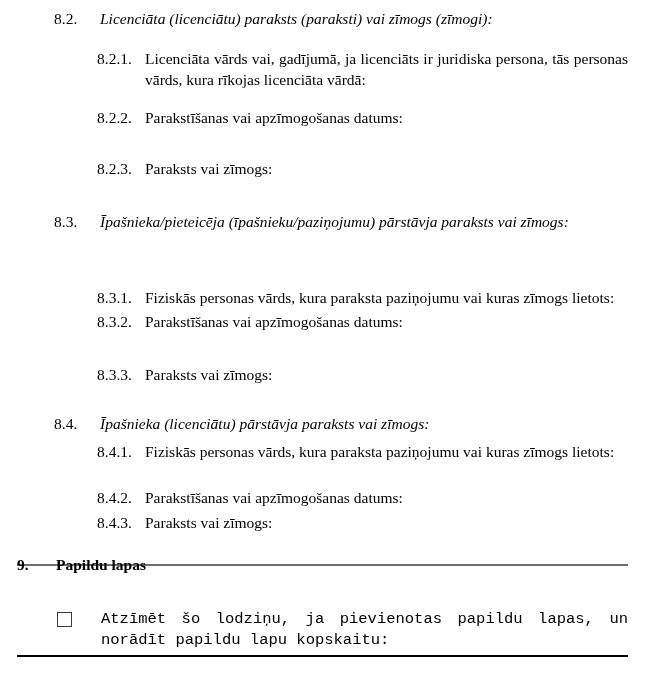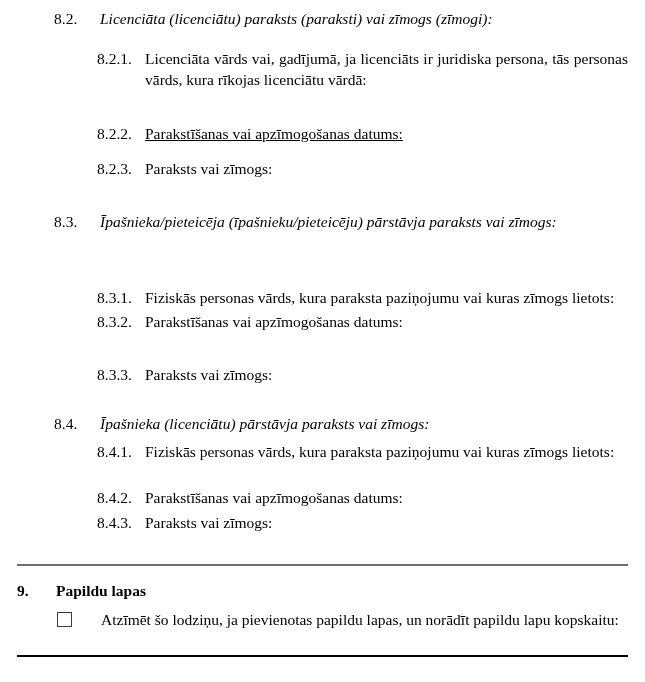--- a/index.html
+++ b/index.html
@@ -79,36 +79,37 @@
   .rule-bottom {
     top: 655px;
     height: 0;
     border-top: 2px solid #000000;
   }
 
   
   .section-head {
     position: absolute;
     left: 17px;
-    top: 580px;
+    top: 554px;
     font-size: 15.5px;
     line-height: 21px;
     font-weight: bold;
     white-space: nowrap;
   }
   .section-head .sh-num {
     display: inline-block;
     width: 39px;
   }
 
   .checkbox-row {
     position: absolute;
     left: 57px;
     top: 609px;
     width: 571px;
+    font-family: Liberation Mono, monospace;
   }
   .checkbox {
     position: absolute;
     left: 0;
     top: 3px;
     width: 15px;
     height: 15px;
     border: 1.6px solid #3a3a3a;
     background: #ffffff;
     box-sizing: border-box;
@@ -126,36 +127,36 @@
 
 <div class="page">
 
   <div class="clause lvl1" style="top:8px;">
     <span class="num">8.2.</span>
     <div class="body nowrap">Licenciāta (licenciātu) paraksts (paraksti) vai zīmogs (zīmogi):</div>
   </div>
 
   <div class="clause lvl2" style="top:48px;">
     <span class="num">8.2.1.</span>
-    <div class="body">Licenciāta vārds vai, gadījumā, ja licenciāts ir juridiska persona, tās personas vārds, kura rīkojas licenciātu vārdā:</div>
-  </div>
-
-  <div class="clause lvl2" style="top:123px;text-decoration:underline;">
+    <div class="body">Licenciāta vārds vai, gadījumā, ja licenciāts ir juridiska persona, tās personas vārds, kura rīkojas licenciāta vārdā:</div>
+  </div>
+
+  <div class="clause lvl2" style="top:107px;">
     <span class="num">8.2.2.</span>
     <div class="body nowrap">Parakstīšanas vai apzīmogošanas datums:</div>
   </div>
 
   <div class="clause lvl2" style="top:158px;">
     <span class="num">8.2.3.</span>
     <div class="body nowrap">Paraksts vai zīmogs:</div>
   </div>
 
   <div class="clause lvl1" style="top:211px;">
     <span class="num">8.3.</span>
-    <div class="body nowrap">Īpašnieka/pieteicēja (īpašnieku/pieteicēju) pārstāvja paraksts vai zīmogs:</div>
+    <div class="body nowrap">Īpašnieka/pieteicēja (īpašnieku/paziņojumu) pārstāvja paraksts vai zīmogs:</div>
   </div>
 
   <div class="clause lvl2" style="top:239px;margin-top:48px;">
     <span class="num">8.3.1.</span>
     <div class="body">Fiziskās personas vārds, kura paraksta paziņojumu vai kuras zīmogs lietots:</div>
   </div>
 
   <div class="clause lvl2" style="top:311px;">
     <span class="num">8.3.2.</span>
     <div class="body nowrap">Parakstīšanas vai apzīmogošanas datums:</div>

